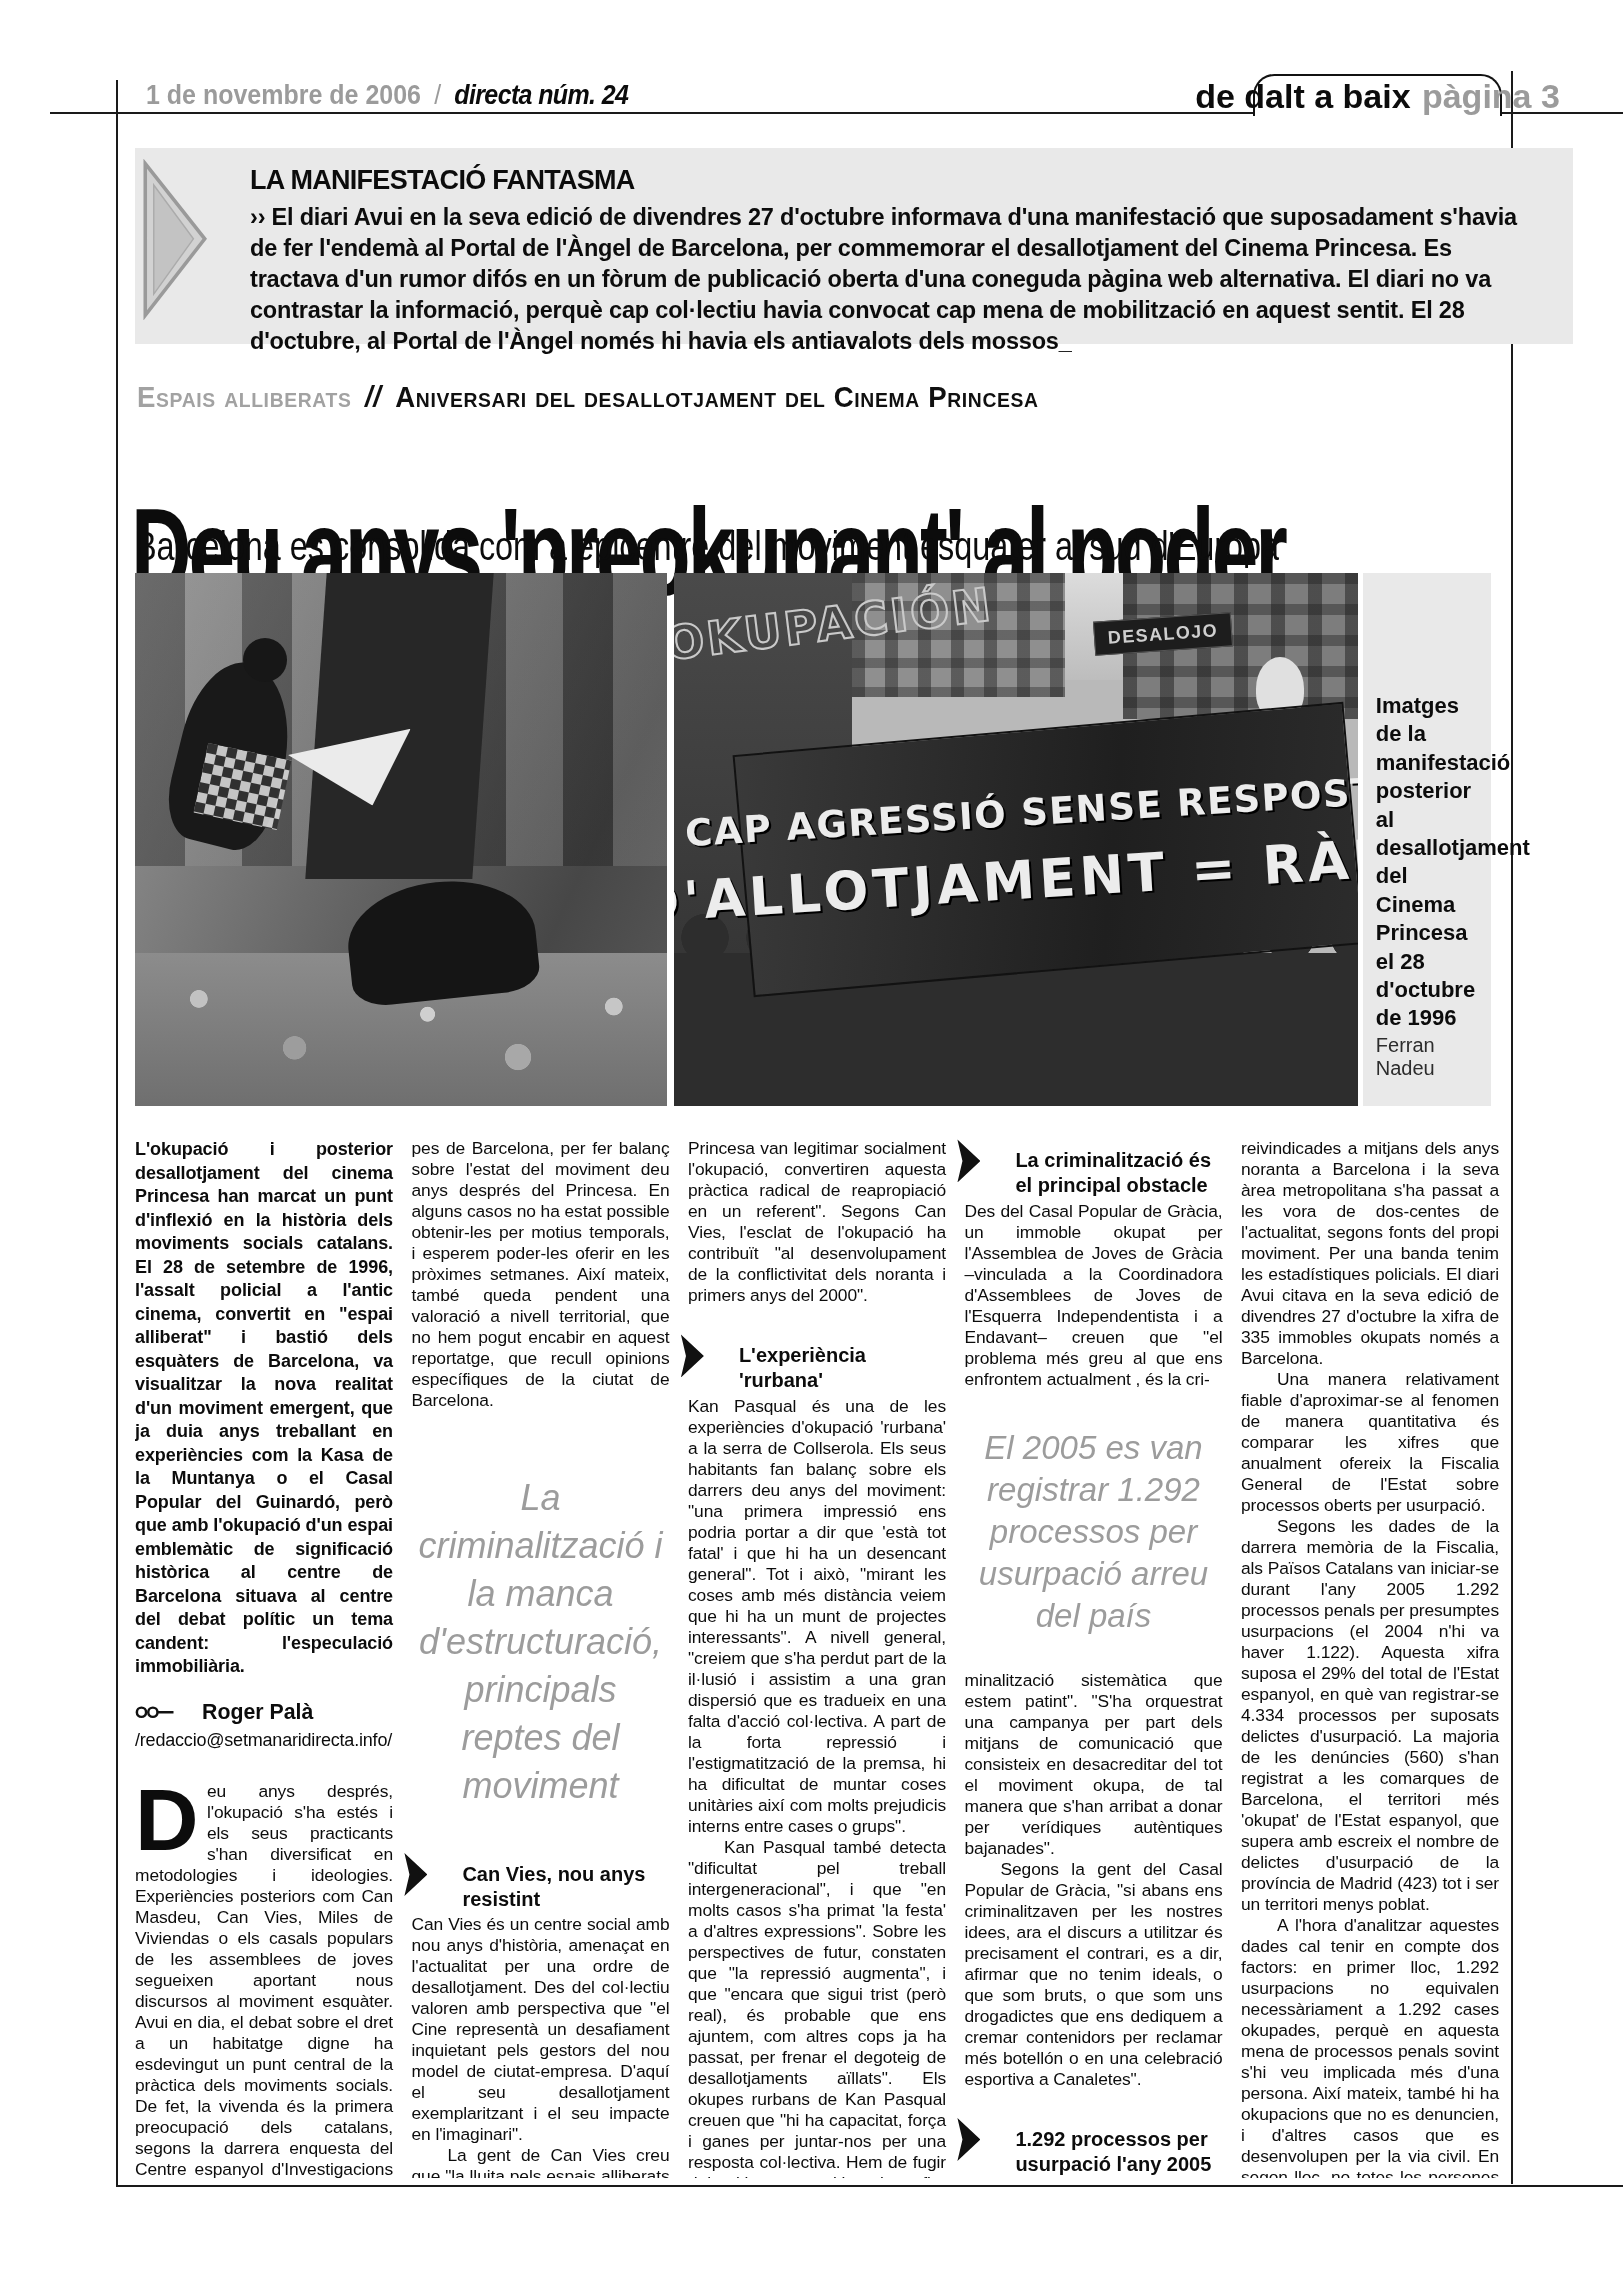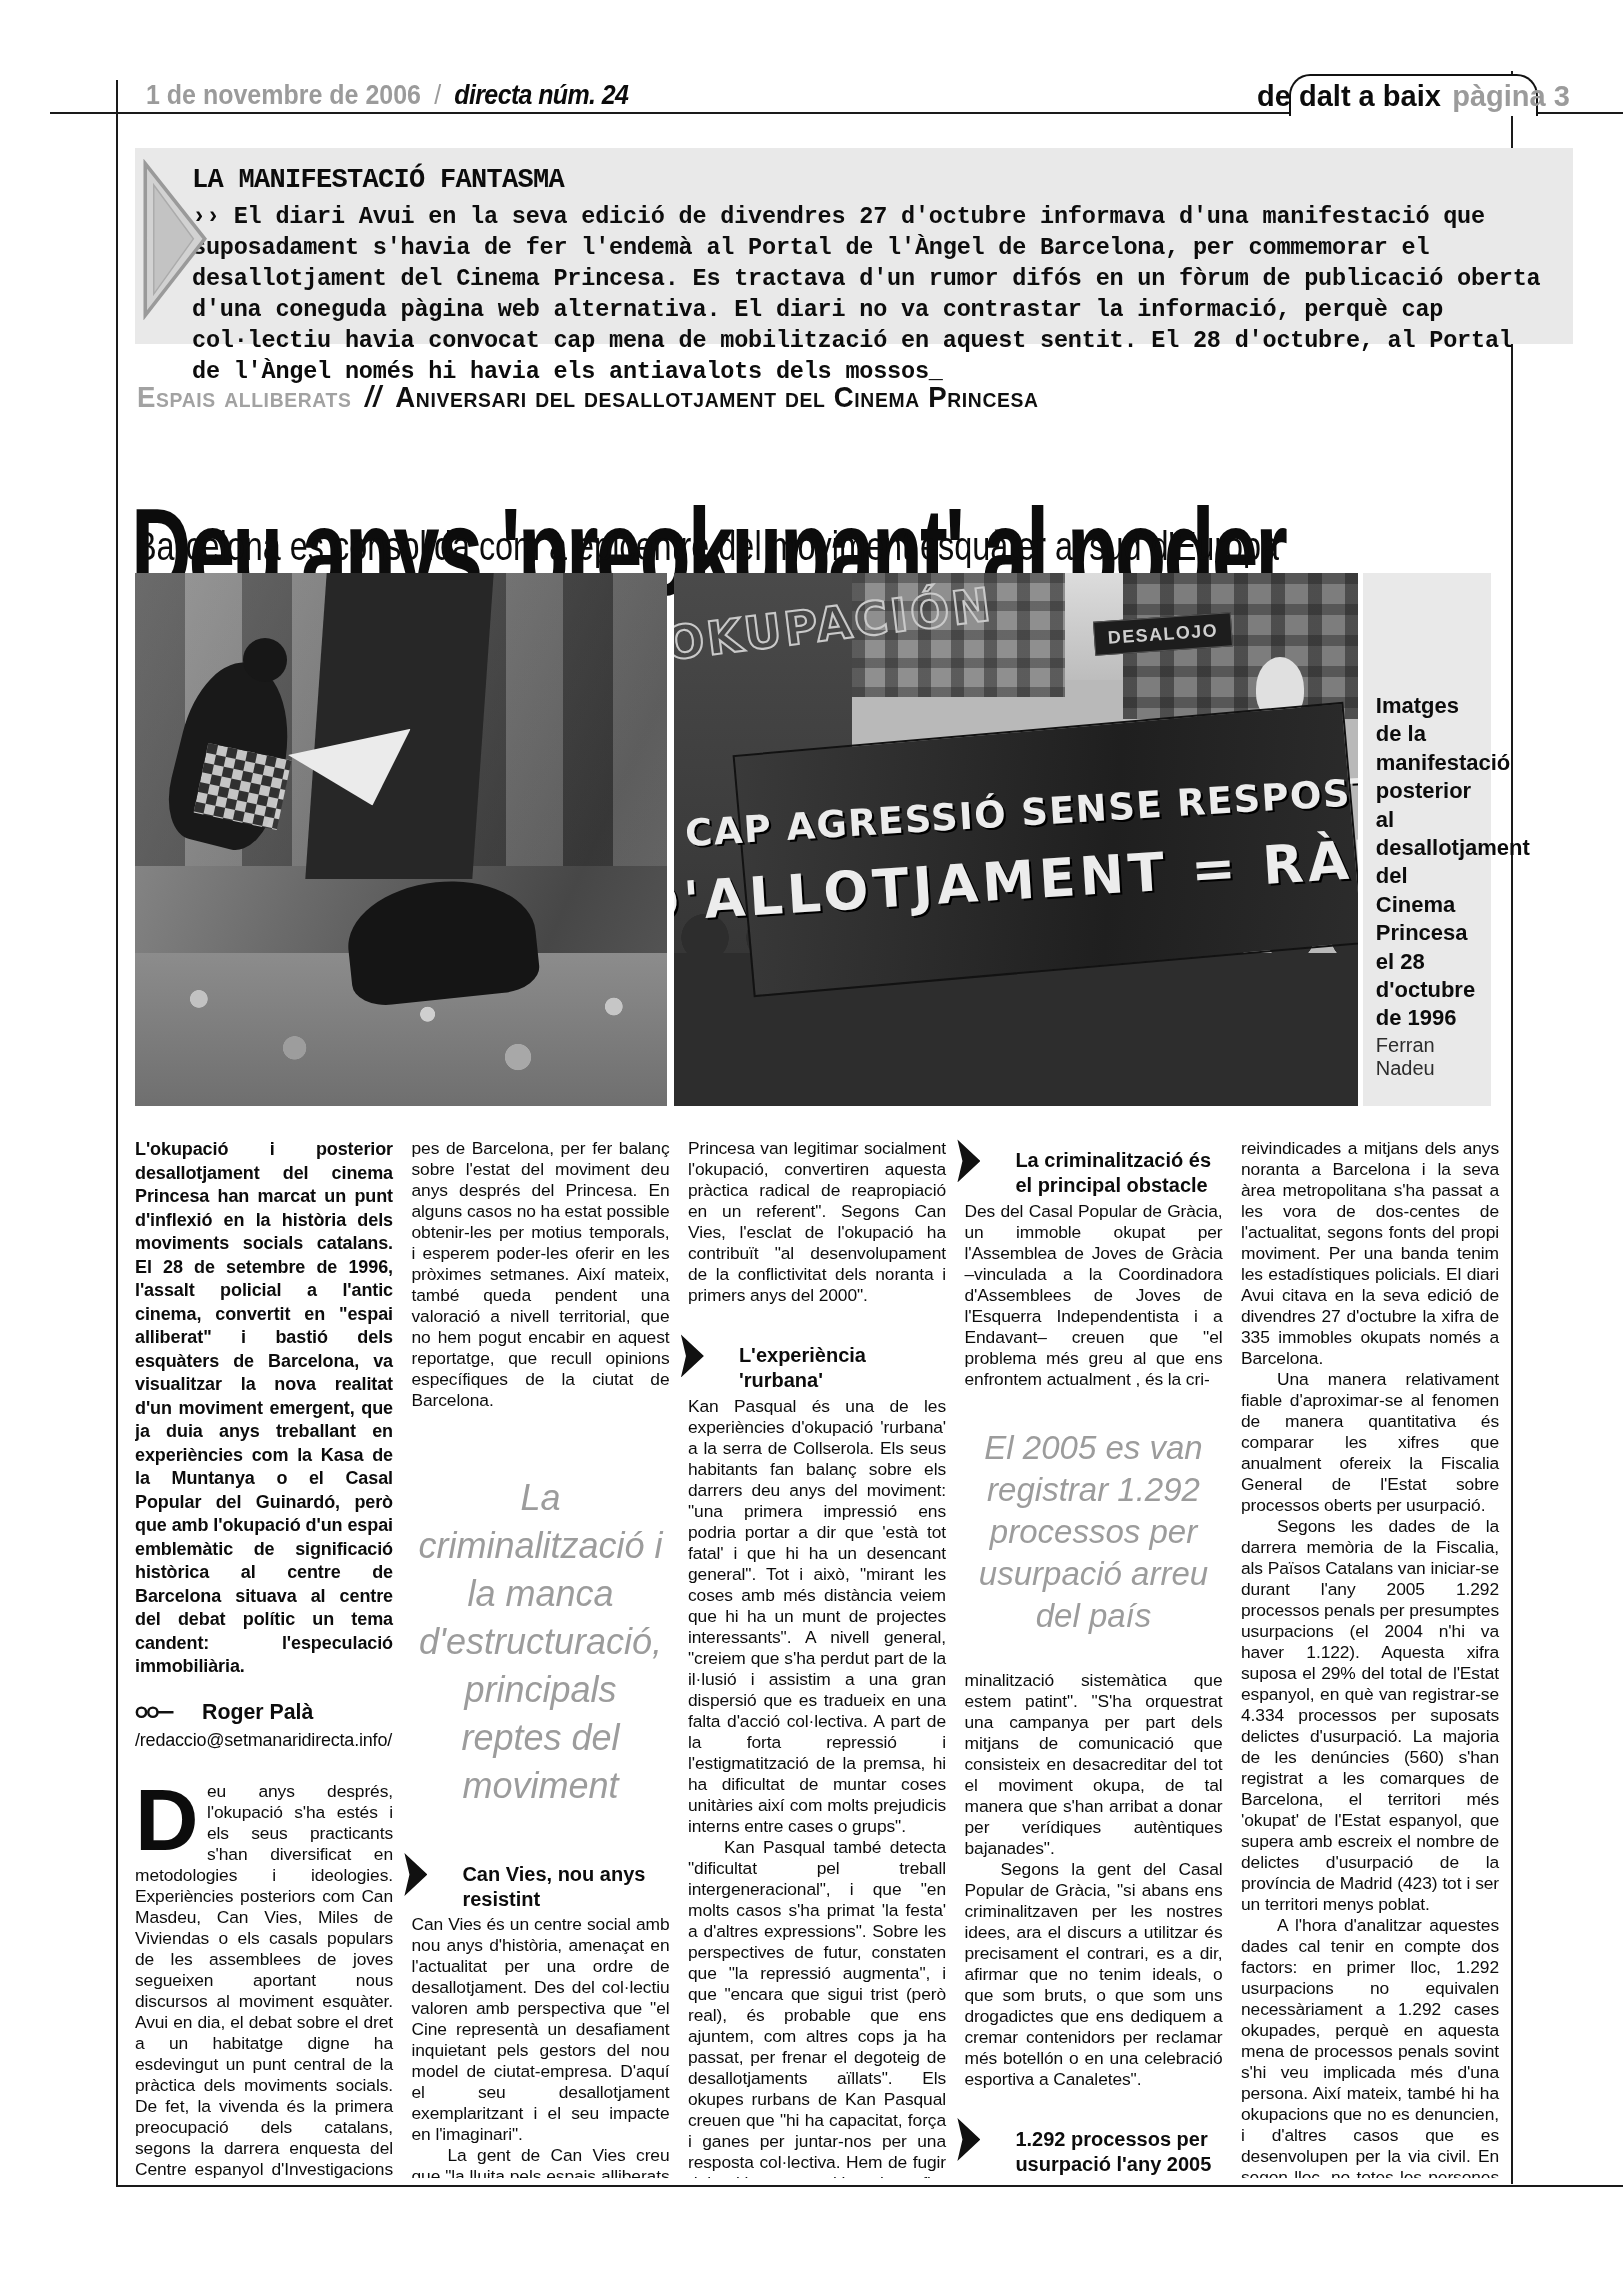--- a/index.html
+++ b/index.html
@@ -7,25 +7,25 @@
         font-family:"Liberation Sans",sans-serif;color:#0c0c0c;overflow:hidden;margin:0 auto;}
   .rule{position:absolute;background:#1a1a1a;}
   
   .hdr{position:absolute;left:146px;top:78px;font-size:28.4px;font-weight:bold;white-space:nowrap;
        transform:scaleX(.88);transform-origin:0 0;}
   .hdr .date{color:#9b9b9b;}
   .hdr .sep{color:#9b9b9b;font-weight:normal;padding:0 7.1px;}
   .hdr .issue{color:#0b0b0b;font-style:italic;letter-spacing:-0.7px;}
   .tab{position:absolute;left:1253px;top:74px;width:245px;height:40px;border:2.1px solid #111;border-bottom:none;
        border-radius:21.3px 21.3px 0 0;background:#fff;display:flex;align-items:center;justify-content:center;
-       gap:11.4px;font-size:29px;font-weight:bold;white-space:nowrap;margin-left:36px;}
+       gap:11.4px;font-size:34px;font-weight:bold;white-space:nowrap;}
   .tab .right{color:#9b9b9b;}
   
   .infobox{position:absolute;left:135px;top:148px;width:1438px;height:196px;background:#e9e9e9;}
-  .infobox .inner{padding:17px 31px 0 57px;font-family:Liberation Mono, monospace;}
+  .infobox .inner{padding:17px 31px 0 115px;}
   .infobox h2{margin:0;font-size:27px;letter-spacing:-0.7px;}
   .infobox p{margin:5.7px 0 0;font-size:23.5px;line-height:31px;font-weight:bold;letter-spacing:-0.2px;}
   .tri{position:absolute;left:5.7px;top:11.4px;}
   
   .kicker{position:absolute;left:137px;top:380px;font-size:30px;font-variant:small-caps;white-space:nowrap;
           transform:scaleX(.92);transform-origin:0 0;letter-spacing:0.7px;}
   .kicker .sec{color:#a2a2a2;font-weight:bold;}
   .kicker .sl{color:#111;font-weight:bold;font-style:italic;padding:0 5.7px;}
   .kicker .ti{color:#101010;font-weight:bold;}
   .headline{position:absolute;left:131px;top:402px;font-size:125px;font-weight:bold;letter-spacing:-4.3px;

